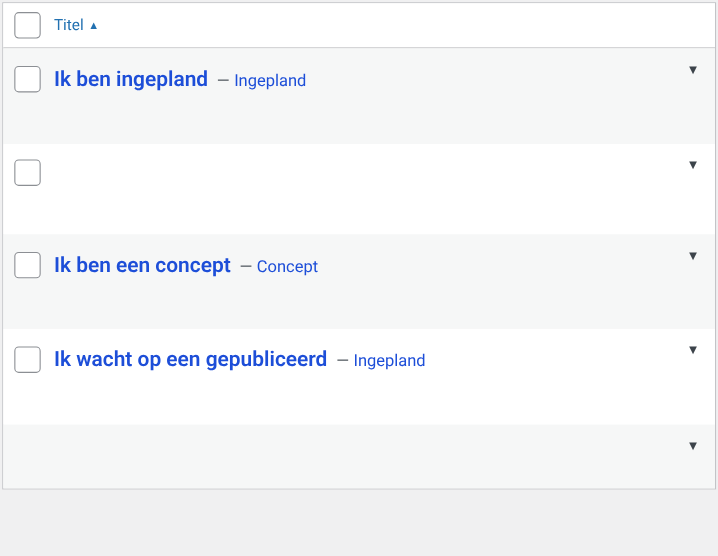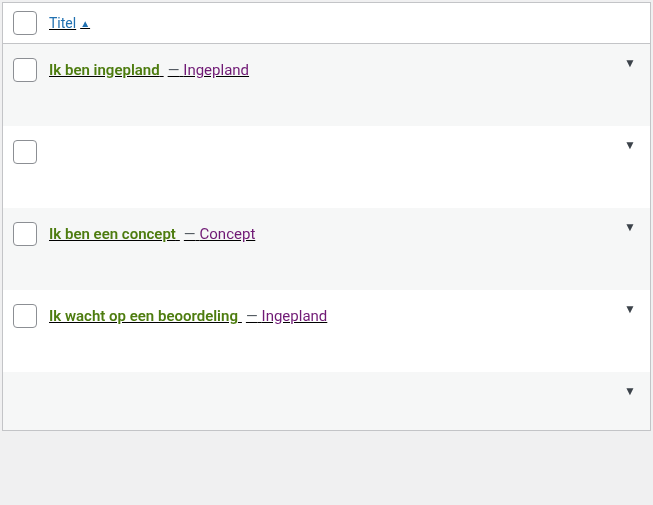--- a/index.html
+++ b/index.html
@@ -5,21 +5,20 @@
     * { box-sizing: border-box; margin: 0; padding: 0; }
     body {
       font-family: -apple-system, BlinkMacSystemFont, "Segoe UI", Roboto, sans-serif;
       background: #f0f0f1;
       padding: 2px;
     }
     .table-container {
       width: 649px;
       border: 1px solid #c3c4c7;
       background: #fff;
-      text-decoration: underline;
     }
     .table-header {
       display: flex;
       align-items: center;
       padding: 8px 10px;
       border-bottom: 1px solid #c3c4c7;
       background: #fff;
       gap: 12px;
     }
     .checkbox {
@@ -55,32 +54,32 @@
     .row:nth-child(even) {
       background: #ffffff;
     }
     .row-content {
       display: flex;
       align-items: center;
       gap: 12px;
       flex: 1;
     }
     .title-link {
-      color: #4d7c0f;
+      color: #1d4ed8;
       font-weight: 600;
-      font-size: 15px;
+      font-size: 19px;
       cursor: pointer;
     }
     .status-sep {
       color: #50575e;
       font-size: 15px;
       margin-left: 4px;
     }
     .status-text {
-      color: #701a75;
+      color: #1d4ed8;
       font-size: 15px;
     }
     .row-toggle {
       position: absolute;
       top: 12px;
       right: 14px;
       color: #3c434a;
       font-size: 12px;
       cursor: pointer;
       user-select: none;
@@ -130,21 +129,21 @@
           <span class="status-text">Concept</span>
         </div>
       </div>
       <span class="row-toggle">▼</span>
     </div>
 
     <div class="row">
       <div class="row-content">
         <div class="checkbox"></div>
         <div class="title-cell">
-          <span class="title-link">Ik wacht op een beoordeling</span>
+          <span class="title-link">Ik wacht op een gepubliceerd</span>
           <span class="status-sep">—</span>
           <span class="status-text">Ingepland</span>
         </div>
       </div>
       <span class="row-toggle">▼</span>
     </div>
 
     <div class="row">
       <span class="row-toggle">▼</span>
     </div>

